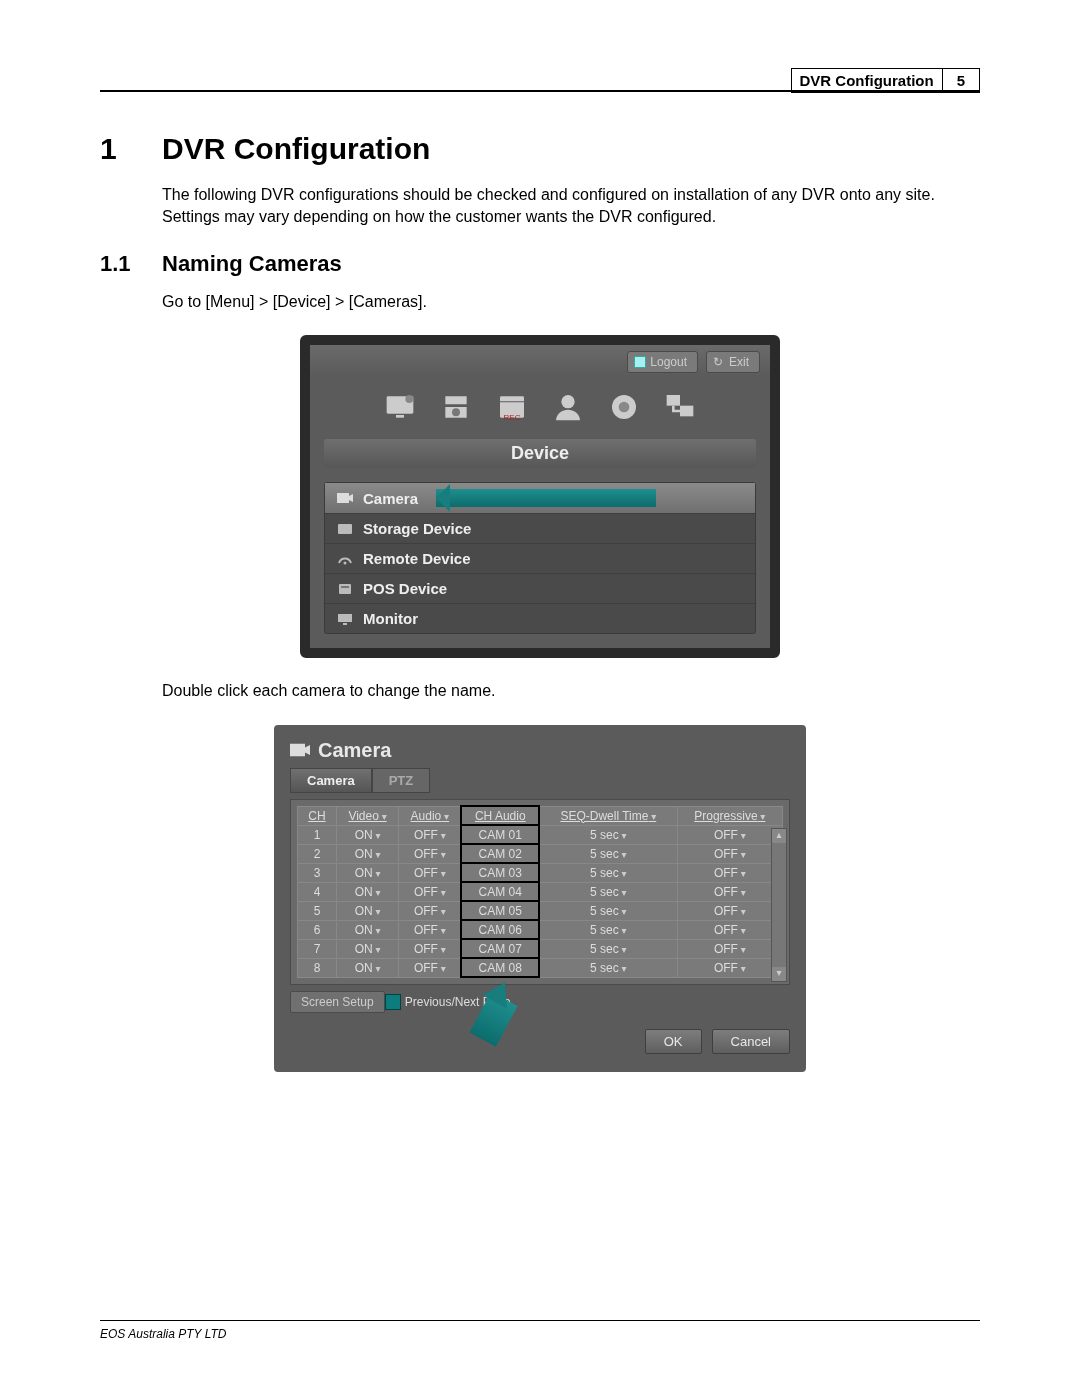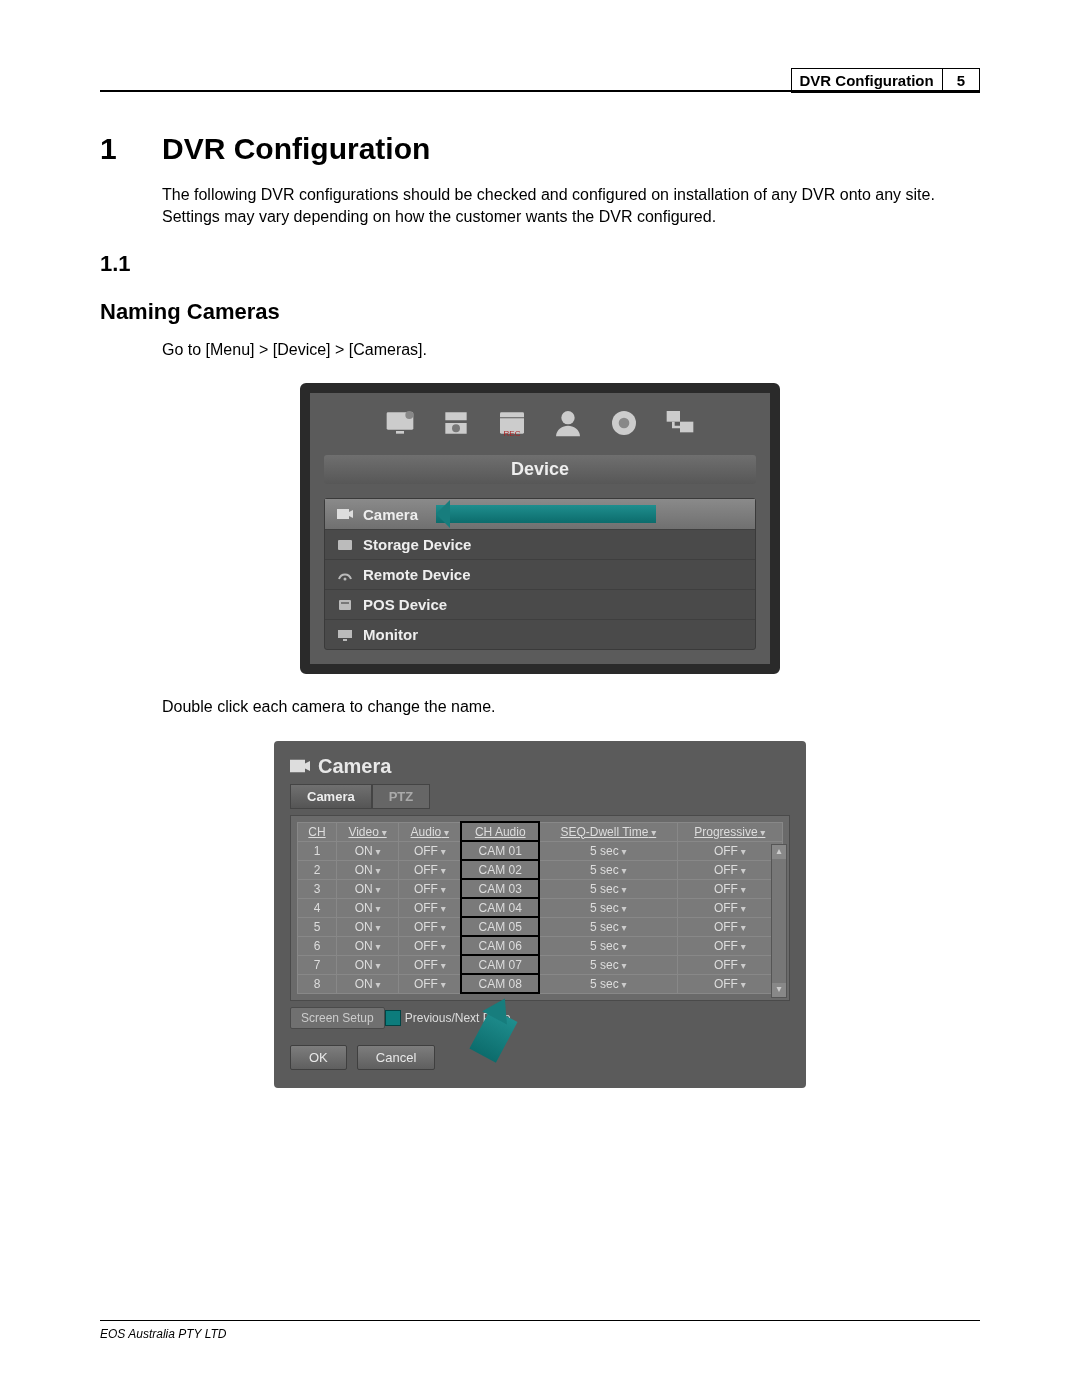--- a/index.html
+++ b/index.html
@@ -54,21 +54,20 @@
   line-height: 1.4;
   margin-left: 62px;
   margin-bottom: 22px;
 }
 .h2-row {
   display: flex;
   gap: 22px;
   font-size: 22px;
   font-weight: bold;
   margin-bottom: 14px;
-  flex-direction: column;
 }
 .h2-row .num { min-width: 40px; }
 
 .shot1 {
   width: 460px;
   margin: 12px auto 22px auto;
   border: 10px solid #2a2a2a;
   border-radius: 6px;
   background: #5b5b5b;
   padding-bottom: 14px;
@@ -223,21 +222,21 @@
 }
 .arrow2-tail {
   position:absolute;
   right:-10px; top:-2px;
   width: 30px; height:46px;
   background: linear-gradient(#1f8e8e,#0c6c6c);
   transform: rotate(28deg);
   transform-origin: top left;
 }
 .ok-cancel {
-  display:flex; justify-content:flex-start; gap:10px; margin-top:16px;
+  display:flex; justify-content:flex-end; gap:10px; margin-top:16px;
 }
 .btn2 {
   background: linear-gradient(#7d7d7d,#5f5f5f);
   border:1px solid #3f3f3f;
   color:#e8e8e8;
   font-size:13px;
   padding:4px 18px;
   border-radius:2px;
 }
 .page-footer {
@@ -266,20 +265,24 @@
     </div>
     <div class="body-text">The following DVR configurations should be checked and configured on installation of any DVR onto any site. Settings may vary depending on how the customer wants the DVR configured.</div>
 
     <div class="h2-row">
       <span class="num">1.1</span>
       <span>Naming Cameras</span>
     </div>
     <div class="body-text">Go to [Menu] &gt; [Device] &gt; [Cameras].</div>
 
     <div class="shot1">
+      <div class="shot1-top">
+        <div class="top-btn logout">Logout</div>
+        <div class="top-btn exit">Exit</div>
+      </div>
       <div class="icon-row">
         <svg class="ic" viewBox="0 0 24 24" fill="currentColor">
             <rect x="2" y="4" width="20" height="13" rx="1" fill="#ccc"></rect>
             <rect x="9" y="18" width="6" height="2" fill="#ccc"></rect>
             <circle cx="19" cy="6" r="3" fill="#888"></circle>
           </svg>
         <svg class="ic" viewBox="0 0 24 24" fill="#ccc">
             <path d="M4 4h16v6H4zM4 12h16v8H4z"></path>
             <circle cx="12" cy="16" r="3" fill="#777"></circle>
           </svg>

